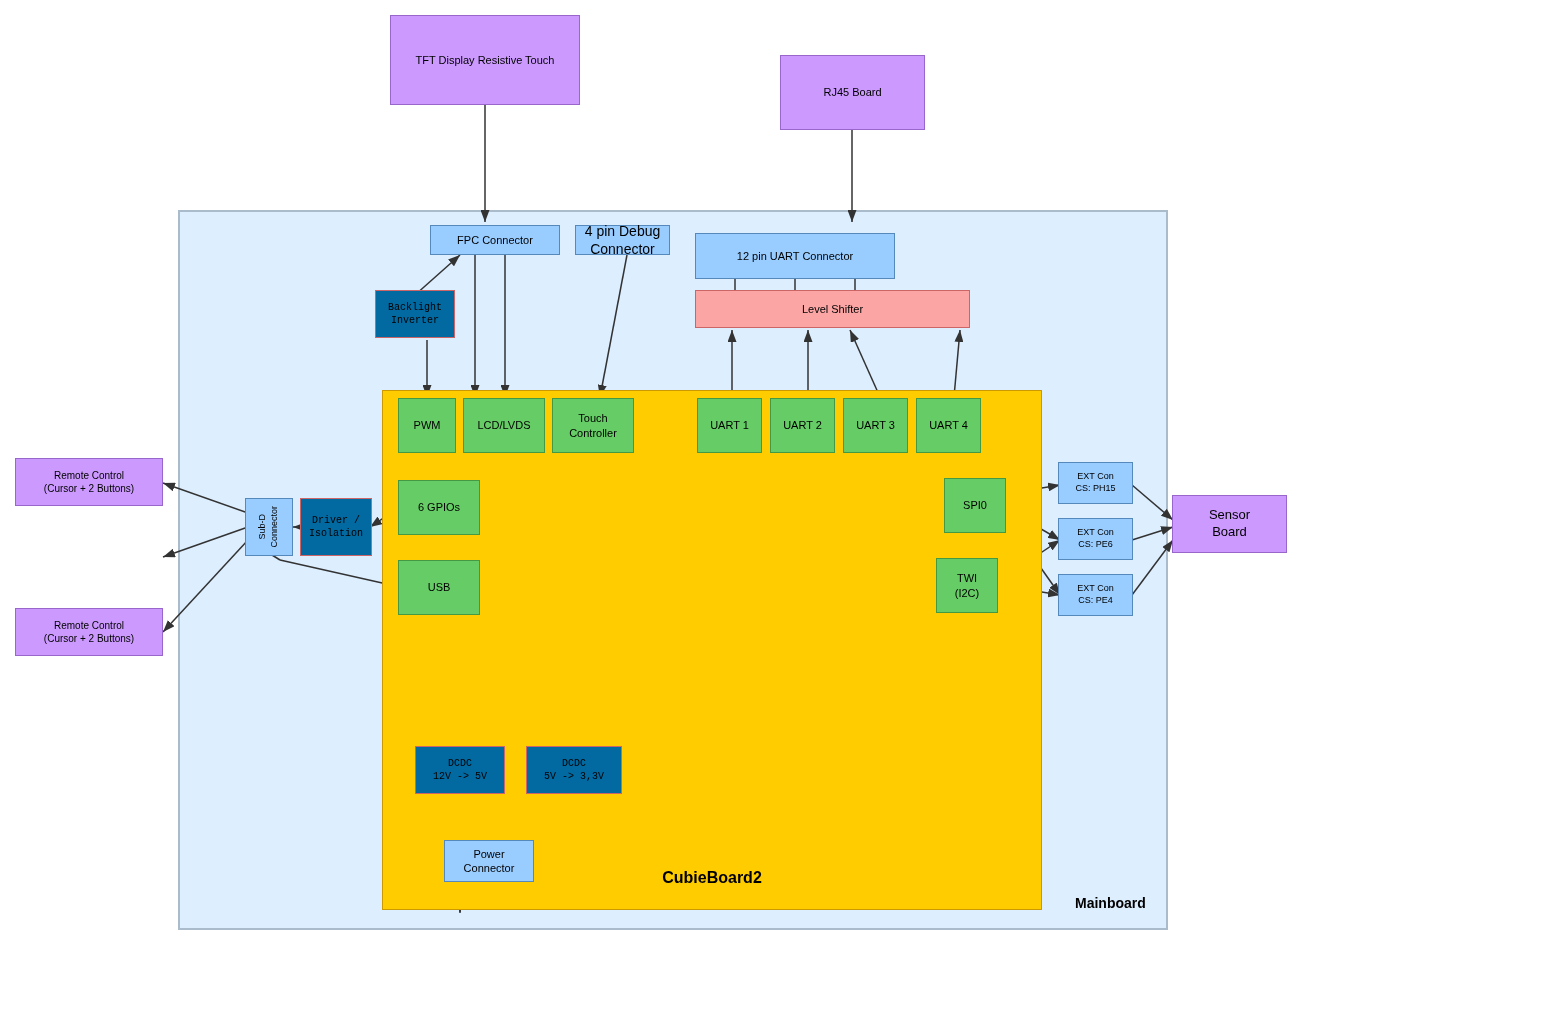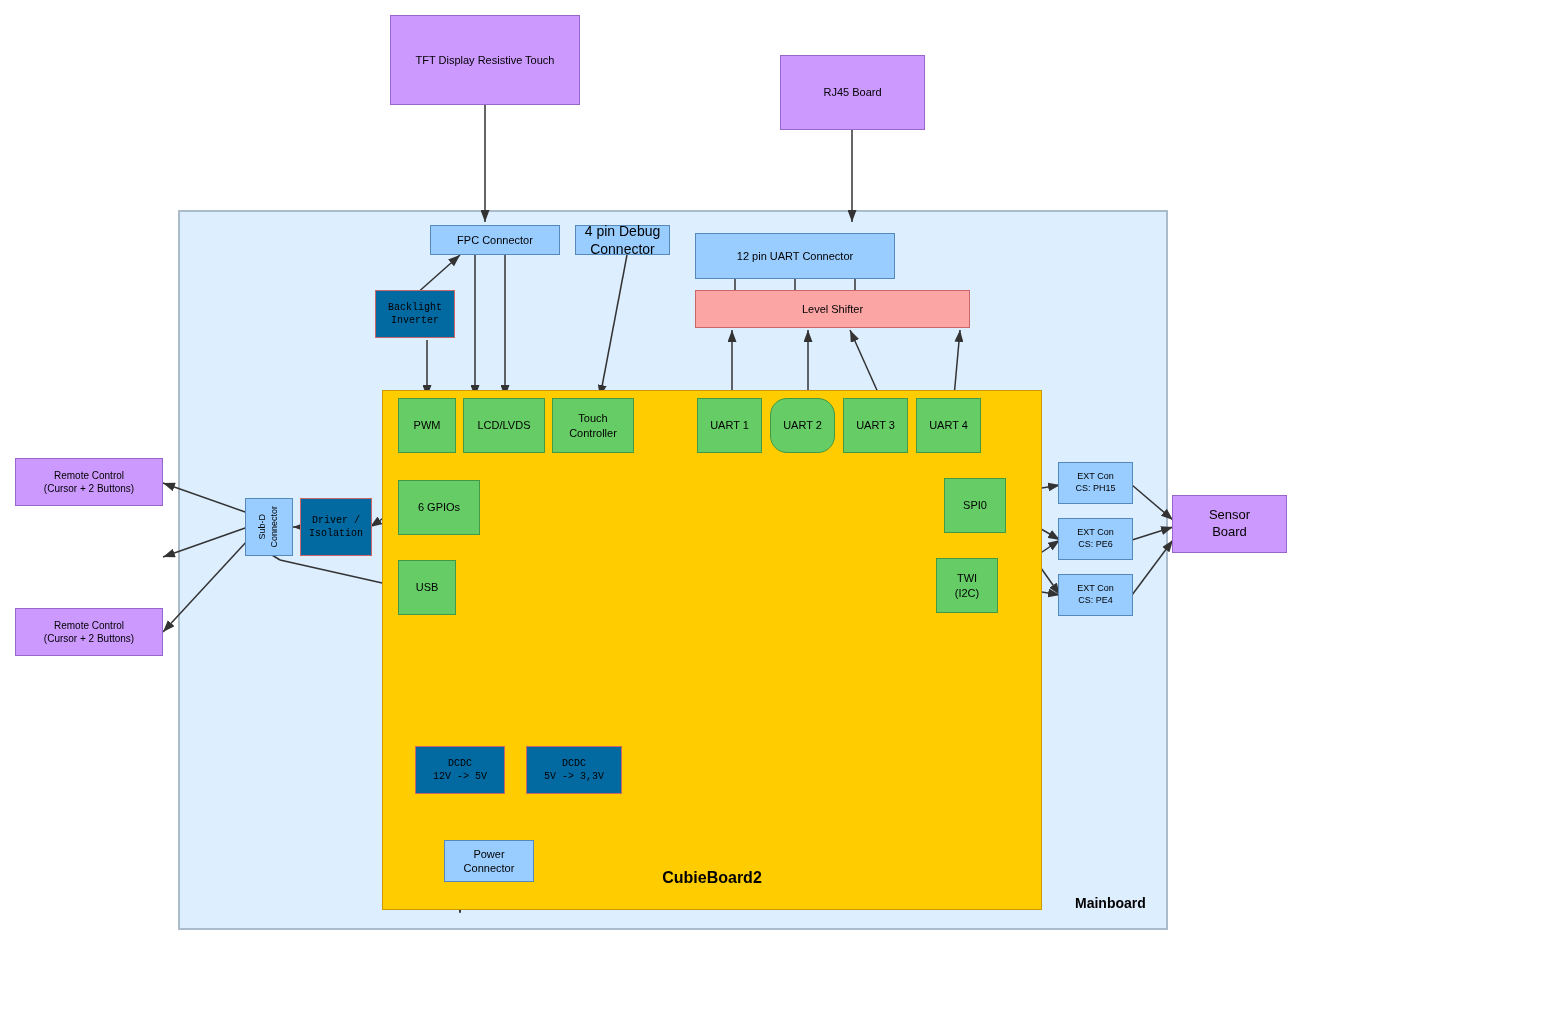--- a/index.html
+++ b/index.html
@@ -185,41 +185,41 @@
   </div>
 
   <div class="block green-block" style="left:552px; top:398px; width:82px; height:55px; z-index:12;">
     <span>Touch<br>Controller</span>
   </div>
 
   <div class="block green-block" style="left:697px; top:398px; width:65px; height:55px; z-index:12;">
     <span>UART 1</span>
   </div>
 
-  <div class="block green-block" style="left:770px; top:398px; width:65px; height:55px; z-index:12;border-radius:17px;">
+  <div class="block green-block" style="left:770px; top:398px; width:65px; height:55px; z-index:12;">
     <span>UART 2</span>
   </div>
 
   <div class="block green-block" style="left:843px; top:398px; width:65px; height:55px; z-index:12;">
     <span>UART 3</span>
   </div>
 
   <div class="block green-block" style="left:916px; top:398px; width:65px; height:55px; z-index:12;">
     <span>UART 4</span>
   </div>
 
   <div class="block green-block" style="left:398px; top:480px; width:82px; height:55px; z-index:12;">
     <span>6 GPIOs</span>
   </div>
 
   <div class="block green-block" style="left:936px; top:478px; width:62px; height:55px; z-index:12;margin-left:8px;">
     <span>SPI0</span>
   </div>
 
-  <div class="block green-block" style="left:398px; top:560px; width:58px; height:55px; z-index:12;">
+  <div class="block green-block" style="left:398px; top:560px; width:82px; height:55px; z-index:12;">
     <span>USB</span>
   </div>
 
   <div class="block green-block" style="left:936px; top:558px; width:62px; height:55px; z-index:12;">
     <span>TWI<br>(I2C)</span>
   </div>
 
   <div class="block red-block" style="left:415px; top:746px; width:90px; height:48px; font-size:10px; z-index:12;">
     <span>DCDC<br>12V -&gt; 5V</span>
   </div>

